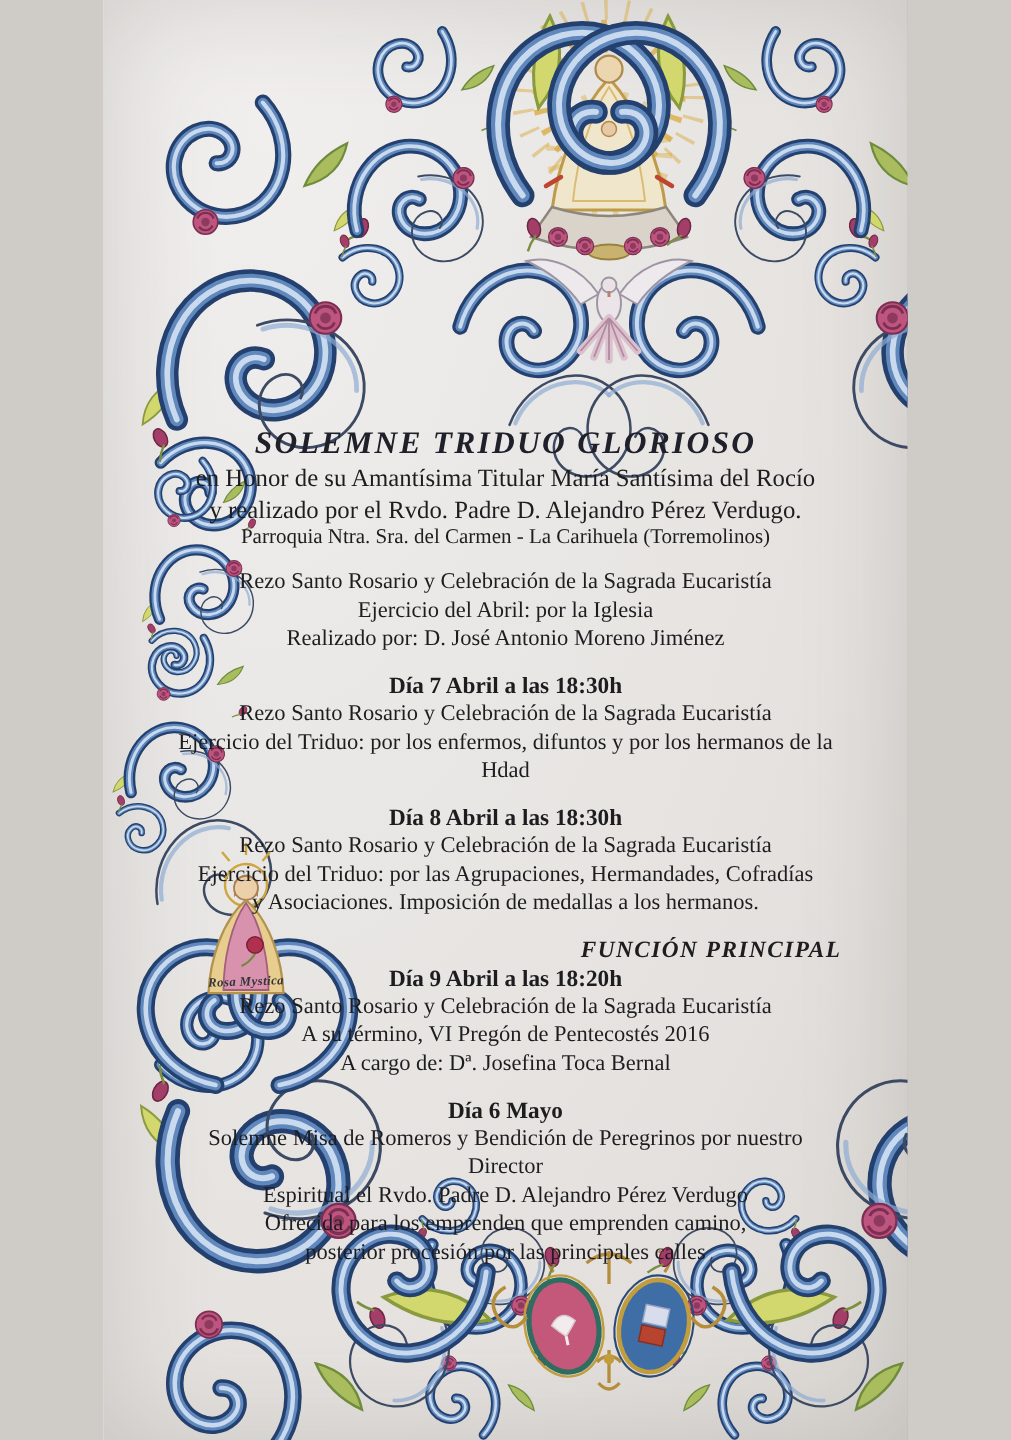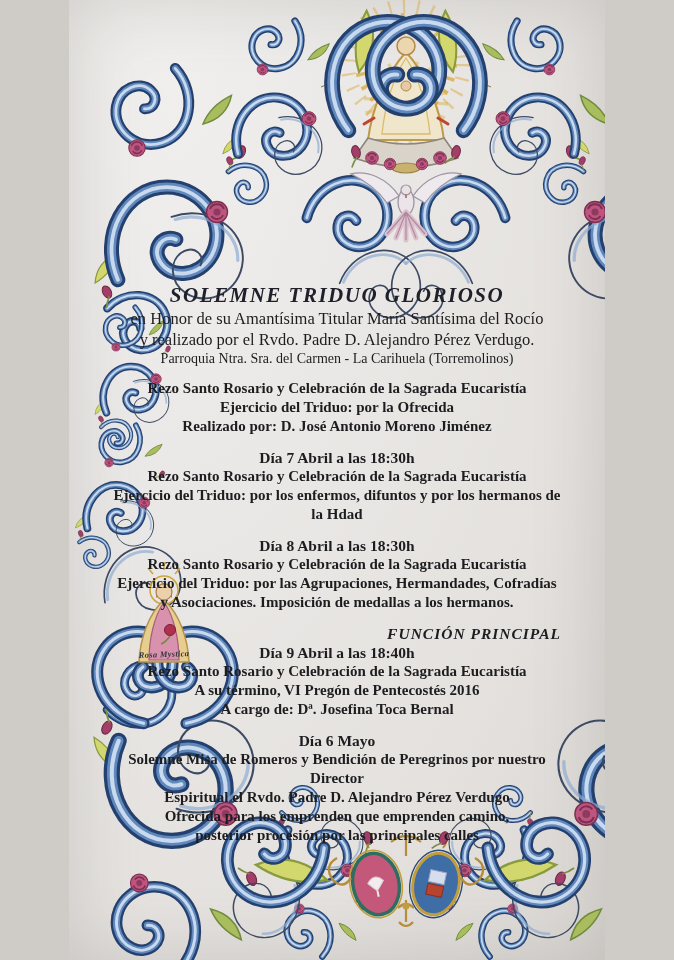--- a/index.html
+++ b/index.html
@@ -11,21 +11,21 @@
   }
   .deco{position:absolute;left:0;top:0;pointer-events:none;}
   .text-layer{position:absolute;left:44px;right:44px;top:282px;text-align:center;z-index:5;}
   .title{font-style:italic;font-weight:700;font-size:21px;letter-spacing:1.5px;line-height:26px;margin:0;color:#20202a;}
   .sub{font-size:16.5px;line-height:21px;margin:0;}
   .parish{font-size:14px;line-height:17px;margin:0;}
   .sec{margin-top:12px;}
   .sec.mayo{}
   .kicker{font-style:italic;font-weight:700;font-size:15.5px;letter-spacing:1px;line-height:19px;text-align:right;}
   .heading{font-weight:700;font-size:15.5px;line-height:19px;}
-  .line{font-size:15px;line-height:19px;font-weight:bold;}
+  .line{font-size:15px;line-height:19px;}
   .figure-caption{
     position:absolute;z-index:6;font-weight:700;font-size:8.5px;color:#33333b;
     letter-spacing:.3px;text-align:center;font-style:italic;
   }
   .cap-left{left:48px;top:649px;width:94px;transform:rotate(-2deg);}
   .cap-right{left:558px;top:547px;width:96px;transform:rotate(2deg);}
 </style>
 </head>
 <body>
 
@@ -185,40 +185,40 @@
   <div class="text-layer">
     <header>
       <h1 class="title">SOLEMNE TRIDUO GLORIOSO</h1>
       <p class="sub">en Honor de su Amantísima Titular María Santísima del Rocío</p>
       <p class="sub">y realizado por el Rvdo. Padre D. Alejandro Pérez Verdugo.</p>
       <p class="parish">Parroquia Ntra. Sra. del Carmen - La Carihuela (Torremolinos)</p>
     </header>
 
     <section class="sec">
       <div class="line">Rezo Santo Rosario y Celebración de la Sagrada Eucaristía</div>
-      <div class="line">Ejercicio del Triduo: por la Ofrecida</div>
+      <div class="line">Ejercicio del Abril: por la Iglesia</div>
       <div class="line">Realizado por: D. José Antonio Moreno Jiménez</div>
     </section>
 
     <section class="sec">
       <div class="heading">Día 7 Abril a las 18:30h</div>
       <div class="line">Rezo Santo Rosario y Celebración de la Sagrada Eucaristía</div>
       <div class="line">Ejercicio del Triduo: por los enfermos, difuntos y por los hermanos de la Hdad</div>
     </section>
 
     <section class="sec">
       <div class="heading">Día 8 Abril a las 18:30h</div>
       <div class="line">Rezo Santo Rosario y Celebración de la Sagrada Eucaristía</div>
       <div class="line">Ejercicio del Triduo: por las Agrupaciones, Hermandades, Cofradías</div>
       <div class="line">y Asociaciones. Imposición de medallas a los hermanos.</div>
     </section>
 
     <section class="sec">
       <div class="kicker">FUNCIÓN PRINCIPAL</div>
-      <div class="heading">Día 9 Abril a las 18:40h</div>
+      <div class="heading">Día 9 Abril a las 18:20h</div>
       <div class="line">Rezo Santo Rosario y Celebración de la Sagrada Eucaristía</div>
       <div class="line">A su término, VI Pregón de Pentecostés 2016</div>
       <div class="line">A cargo de: Dª. Josefina Toca Bernal</div>
     </section>
 
     <section class="sec mayo">
       <div class="heading">Día 6 Mayo</div>
       <div class="line">Solemne Misa de Romeros y Bendición de Peregrinos por nuestro Director</div>
       <div class="line">Espiritual el Rvdo. Padre D. Alejandro Pérez Verdugo</div>
       <div class="line">Ofrecida para los emprenden que emprenden camino,</div>

